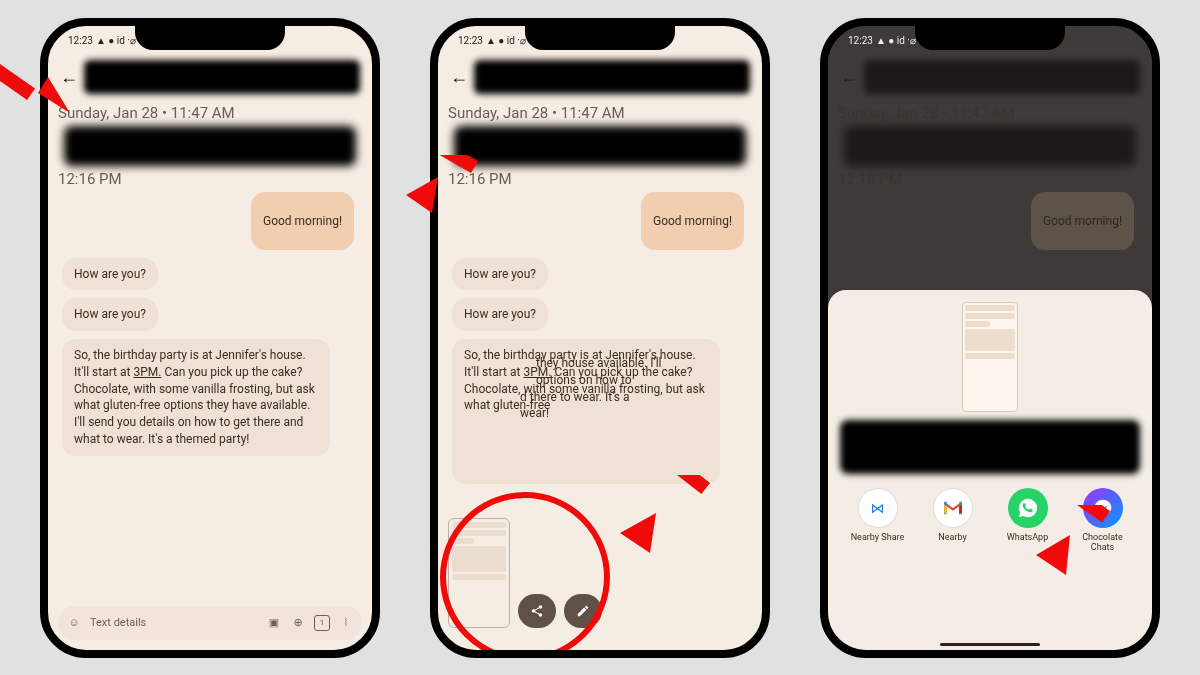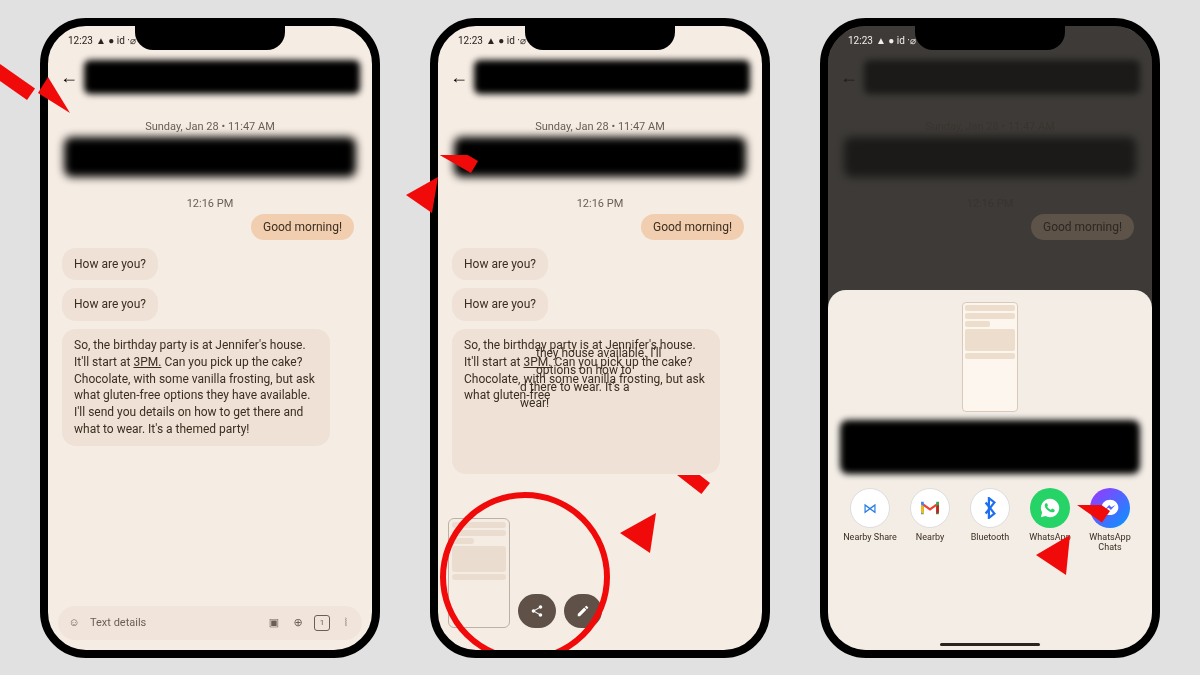--- a/index.html
+++ b/index.html
@@ -81,30 +81,29 @@
     flex: 1;
     height: 34px;
   }
   .redact-block {
     background: #000;
     border-radius: 8px;
     filter: blur(4px);
     margin: 4px 6px;
   }
   .center-ts {
-    text-align: center;
-    font-size: 11px;
+    font-size: 15px;
     color: #6a5e55;
-    margin: 20px 0 2px;
+    margin: 4px 0 2px;
   }
   .bubble-out {
     align-self: flex-end;
     background: #f2ceb0;
     color: #3a2e20;
-    padding: 6px 12px;
+    padding: 22px 12px;
     border-radius: 14px;
     font-size: 12px;
     margin: 2px 8px 4px auto;
     display: inline-block;
     float: right;
   }
   .clear { clear: both; }
   .bubble-in {
     background: #efe1d6;
     color: #3a2e20;
@@ -407,42 +406,34 @@
               <path fill="#ea4335" d="M2 2l10 7L22 2v3l-10 7L2 5z"></path>
               <path fill="#4285f4" d="M2 2h3v14H2z"></path>
               <path fill="#34a853" d="M19 2h3v14h-3z"></path>
               <path fill="#fbbc04" d="M2 14V5l3 2v9z"></path>
               <path fill="#c5221f" d="M22 14V5l-3 2v9z"></path>
             </svg>
         </div>
         <span>Nearby</span>
       </div>
       <div class="app-item">
-        <div class="app-icon bt">
-          <svg width="14" height="22" viewBox="0 0 12 20">
-              <path fill="none" stroke="#1e6ef0" stroke-width="2" d="M2 5l8 10-5 4V1l5 4L2 15"></path>
-            </svg>
-        </div>
-        <span>Bluetooth</span>
-      </div>
-      <div class="app-item">
         <div class="app-icon wa">
           <svg width="22" height="22" viewBox="0 0 24 24">
               <path fill="#fff" d="M12 2a10 10 0 0 0-8.6 15L2 22l5.1-1.3A10 10 0 1 0 12 2zm5 13.5c-.2.6-1.2 1.1-1.7 1.2-.5 0-1 .2-3.3-.7-2.8-1.1-4.5-4-4.7-4.1-.1-.2-1.1-1.4-1.1-2.7s.7-1.9.9-2.2c.2-.2.5-.3.7-.3h.5c.2 0 .4 0 .6.4l.8 2c.1.2 0 .3-.1.5l-.4.5c-.1.2-.3.3-.1.6.1.2.7 1.1 1.5 1.8 1 .9 1.9 1.2 2.1 1.3.3.1.4.1.6-.1l.8-.9c.2-.2.4-.2.6-.1l1.9.9c.2.1.4.2.4.3.1.2.1.7-.1 1.3z"></path>
             </svg>
         </div>
         <span>WhatsApp</span>
       </div>
       <div class="app-item">
         <div class="app-icon msgr">
           <svg width="20" height="20" viewBox="0 0 24 24">
               <path fill="#fff" d="M12 2C6.5 2 2 6.1 2 11.2c0 2.9 1.4 5.4 3.7 7.1V22l3.4-1.9c.9.3 1.9.4 2.9.4 5.5 0 10-4.1 10-9.2S17.5 2 12 2zm1 12.3l-2.5-2.7-5 2.7 5.5-5.8 2.6 2.7 4.9-2.7-5.5 5.8z"></path>
             </svg>
         </div>
-        <span>WhatsApp Chats</span>
+        <span>Chocolate Chats</span>
       </div>
     </div>
     <div class="home-ind"></div>
   </div>
 </div>
 
 <div class="arrow" style="top:45px;left:-10px">
   <svg width="90" height="70">
       <rect x="0" y="12" width="55" height="14" transform="rotate(35 0 12)"></rect>
       <polygon points="48,48 80,68 58,32"></polygon>

